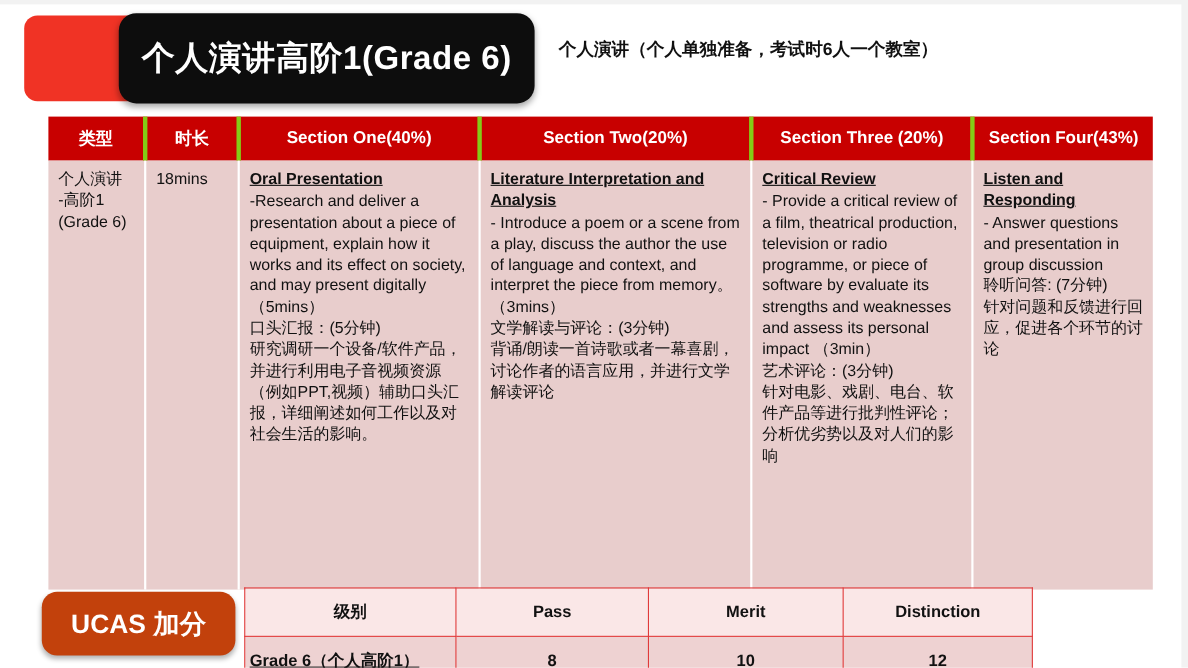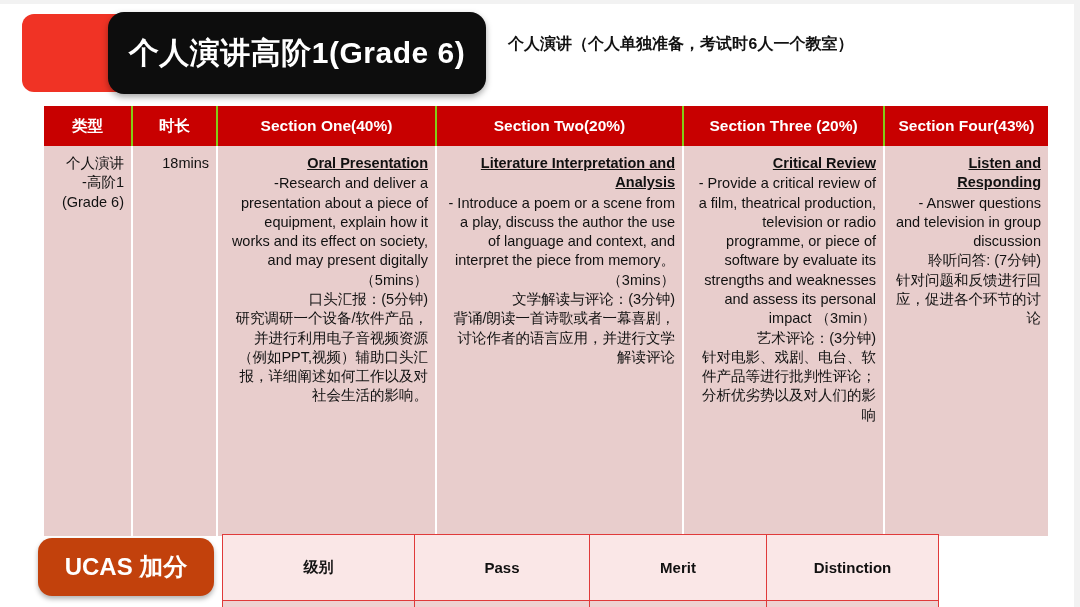--- a/index.html
+++ b/index.html
@@ -54,55 +54,53 @@
     letter-spacing: 0.5px;
     white-space: nowrap;
   }
   #header-notes {
     position: absolute;
     left: 508px; top: 28px;
     width: 520px;
     color: #111111;
     font-weight: bold;
     line-height: 1.45;
-    font-family: Liberation Mono, monospace;
   }
   #header-notes .line1 { font-size: 16px; display: block; }
   #header-notes .line2 { font-size: 15px; display: block; }
 
   
   #main-table {
     position: absolute;
     left: 44px; top: 106px;
     width: 1004px;
     border-collapse: collapse;
     table-layout: fixed;
   }
   #main-table th {
     background: #c80000;
     color: #ffffff;
     font-size: 15.5px;
     font-weight: bold;
     height: 40px;
     padding: 0 4px;
     text-align: center;
-    border-right: 2px solid #84cc16;
+    border-right: 4px solid #84cc16;
     vertical-align: middle;
   }
   #main-table th:last-child { border-right: none; }
   #main-table td {
     background: #e8cdcc;
     vertical-align: top;
     padding: 8px 7px 10px 9px;
     border-right: 2px solid #ffffff;
     font-size: 14.5px;
     line-height: 1.33;
     color: #111111;
     height: 372px;
-    text-align: right;
   }
   #main-table td:last-child { border-right: none; }
 
   td.type-cell, td.dur-cell {
     vertical-align: middle;
     text-align: left;
     font-size: 14.5px;
     line-height: 1.4;
   }
   td.dur-cell { text-align: left; padding-left: 12px; }
@@ -151,21 +149,21 @@
     table-layout: fixed;
   }
   #ucas-table th,
   #ucas-table td {
     border: 1.5px solid #e03a3a;
     text-align: center;
     font-weight: bold;
     color: #111111;
     font-size: 15px;
     height: 31px;
-    padding: 17px 4px;
+    padding: 6px 4px;
   }
   #ucas-table th { background: #fae7e7; }
   #ucas-table td { background: #eed2d2; }
   #ucas-table .u-c0 { width: 192px; }
   #ucas-table .u-c1 { width: 175px; }
   #ucas-table .u-c2 { width: 177px; }
   #ucas-table .u-c3 { width: 172px; }
   #ucas-table td.first-cell { text-align: left; text-decoration: underline; }
 
   
@@ -240,21 +238,21 @@
 
       <td>
         <span class="sec-title">Critical Review</span>
         <span class="sec-body">- Provide a critical review of a film, theatrical production, television or radio programme, or piece of software by evaluate its strengths and weaknesses and assess its personal impact （3min）</span>
         <span class="sec-cn">艺术评论：(3分钟)
 针对电影、戏剧、电台、软件产品等进行批判性评论；分析优劣势以及对人们的影响</span>
       </td>
 
       <td>
         <span class="sec-title">Listen and Responding</span>
-        <span class="sec-body"> - Answer questions and television in group discussion</span>
+        <span class="sec-body"> - Answer questions and presentation in group discussion</span>
         <span class="sec-cn">聆听问答: (7分钟)
 针对问题和反馈进行回应，促进各个环节的讨论</span>
       </td>
     </tr>
   </tbody>
 </table>
 
 <div id="ucas-badge">
   <span class="txt">UCAS 加分</span>
 </div>

